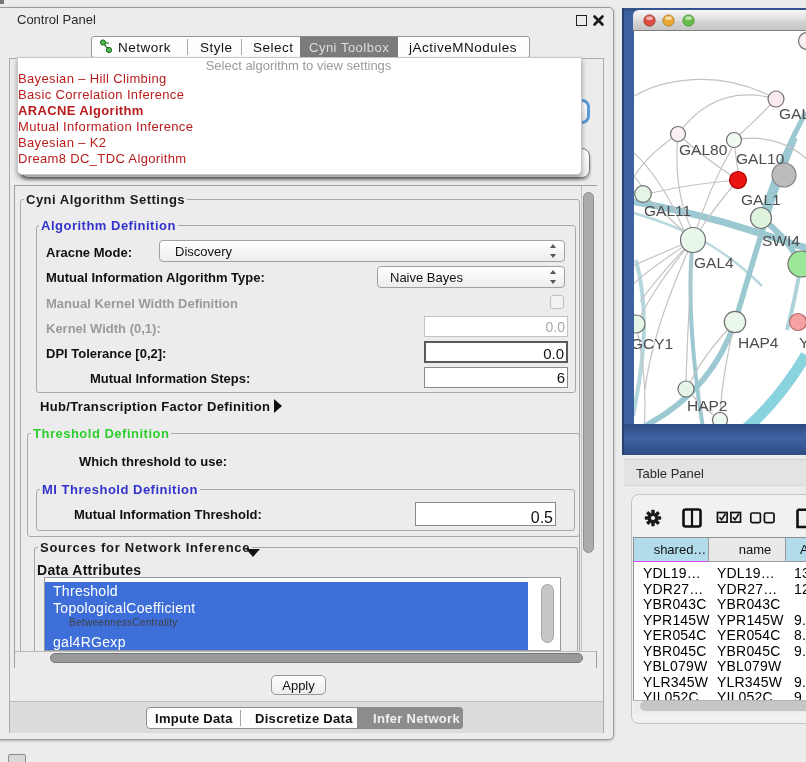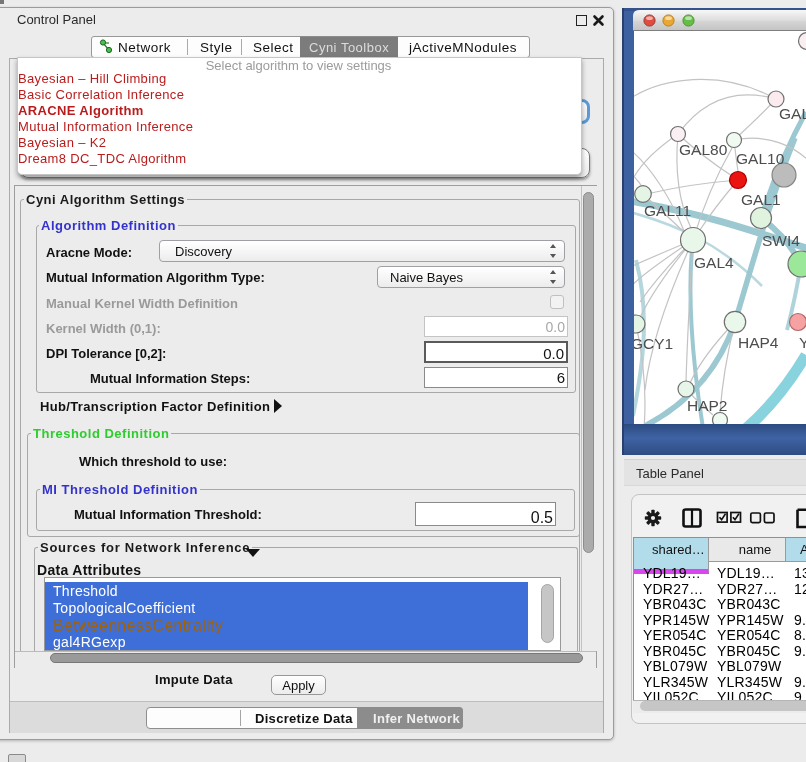--- a/index.html
+++ b/index.html
@@ -101,21 +101,21 @@
 
   <div class="grp" style="left:34px;top:547px;width:544px;height:106px;border-bottom:none;"></div>
   <div class="grptitle" style="left:38px;top:540px;color:#1a1a1a;letter-spacing:0.75px;">Sources for Network Inference</div>
   <div class="abs" style="left:246px;top:549px;width:0;height:0;border-top:8px solid #111;border-left:7px solid transparent;border-right:7px solid transparent;"></div>
   <div class="lbl bold" style="left:37px;top:562px;font-size:14px;letter-spacing:0.3px;">Data Attributes</div>
 
   <div class="abs" style="left:44px;top:577px;width:517px;height:74px;background:#fff;border:1px solid #999;box-sizing:border-box;overflow:hidden;">
     <div class="abs" style="left:0;top:4px;width:483px;height:70px;background:#3e6fd8;"></div>
     <div class="abs" style="left:8px;top:5px;font-size:14px;letter-spacing:0.3px;color:#fff;">Threshold</div>
     <div class="abs" style="left:8px;top:22px;font-size:14px;letter-spacing:0.3px;color:#fff;">TopologicalCoefficient</div>
-    <div class="abs" style="left:8px;top:39px;font-size:16px;letter-spacing:0.3px;color:#a16207;">BetweennessCentrality</div>
+    <div class="abs" style="left:24px;top:39px;font-size:10px;letter-spacing:0.3px;color:#404040;">BetweennessCentrality</div>
     <div class="abs" style="left:8px;top:56px;font-size:14px;letter-spacing:0.3px;color:#fff;">gal4RGexp</div>
     <div class="abs" style="left:496px;top:6px;width:13px;height:59px;background:#c6c6c6;border:1px solid #a5a5a5;border-radius:7px;box-sizing:border-box;"></div>
   </div>
 
   <div class="abs" style="left:15px;top:651px;width:581px;height:16px;background:#ececec;border-top:1px solid #bbb;"></div>
   <div class="abs" style="left:50px;top:653px;width:533px;height:10px;background:#9a9a9a;border:1px solid #787878;border-radius:6px;box-sizing:border-box;"></div>
 
   <div class="abs" style="left:581px;top:186px;width:15px;height:465px;background:#ececec;border-left:1px solid #c2c2c2;"></div>
   <div class="abs" style="left:583px;top:192px;width:11px;height:361px;background:#ababab;border:1px solid #8d8d8d;border-radius:6px;box-sizing:border-box;"></div>
 
@@ -133,21 +133,21 @@
 
   <div class="abs" style="left:271px;top:675px;width:55px;height:20px;background:linear-gradient(#ffffff,#ececec);
        border:1px solid #989898;border-radius:5px;box-sizing:border-box;text-align:center;">
     <span style="font-size:13px;color:#111;line-height:19px;">Apply</span>
   </div>
 
   <div class="abs" style="left:10px;top:701px;width:593px;height:31px;background:#dcdcdc;border-top:1px solid #bdbdbd;"></div>
   <div class="abs" style="left:146px;top:707px;width:317px;height:22px;background:#fdfdfd;border:1px solid #8e8e8e;border-radius:4px;box-sizing:border-box;"></div>
   <div class="abs" style="left:240px;top:710px;width:1px;height:16px;background:#a5a5a5;"></div>
   <div class="abs" style="left:357px;top:707px;width:106px;height:22px;background:#8c8c8c;border-radius:0 4px 4px 0;box-sizing:border-box;"></div>
-  <div class="lbl bold" style="left:155px;top:672px;letter-spacing:0.3px;">Impute Data</div>
+  <div class="lbl bold" style="left:155px;top:711px;letter-spacing:0.3px;">Impute Data</div>
   <div class="lbl bold" style="left:255px;top:711px;letter-spacing:0.3px;">Discretize Data</div>
   <div class="lbl bold" style="left:373px;top:711px;color:#f0f0f0;letter-spacing:0.3px;">Infer Network</div>
 
   <div class="abs" style="left:8px;top:754px;width:16px;height:12px;background:#d8d8d8;border:1px solid #8a8a8a;border-radius:2px;"></div>
 
   <svg class="abs" style="left:622px;top:8px;" width="184" height="447" viewBox="622 8 184 447">
     <defs>
       <linearGradient id="tb" x1="0" y1="0" x2="0" y2="1">
         <stop offset="0" stop-color="#f8f8f8"></stop>
           <stop offset="0.5" stop-color="#dcdcdc"></stop>
@@ -291,21 +291,21 @@
     <g stroke="#111" fill="none" stroke-width="1.7">
       <rect x="106.8" y="5" width="9.6" height="9.6" rx="1.5"></rect>
       <rect x="120.4" y="5" width="9.6" height="9.6" rx="1.5"></rect>
     </g>
 
     <path d="M153.5 1.8 L162 1.8 M153.5 1.8 L153.5 19 L162 19" stroke="#111" stroke-width="2.6" fill="none"></path>
   </svg>
 
   <div class="abs" style="left:633px;top:537px;width:173px;height:175px;background:#fff;border-left:1px solid #909090;border-top:1px solid #909090;overflow:hidden;">
 
-    <div class="abs" style="left:0;top:0;width:75px;height:36px;background:#b2dcea;border-right:1px solid #9a9a9a;border-bottom:5px solid #d946ef;box-sizing:border-box;text-align:left;">
+    <div class="abs" style="left:0;top:0;width:75px;height:24px;background:#b2dcea;border-right:1px solid #9a9a9a;border-bottom:1px solid #d946ef;box-sizing:border-box;text-align:center;">
       <span style="font-size:13px;line-height:24px;color:#111;padding-left:18px;">shared…</span></div>
     <div class="abs" style="left:75px;top:0;width:77px;height:24px;background:#e9e9e9;border-right:1px solid #9a9a9a;border-bottom:1px solid #9a9a9a;box-sizing:border-box;text-align:center;">
       <span style="font-size:13px;line-height:24px;color:#111;padding-left:16px;">name</span></div>
     <div class="abs" style="left:152px;top:0;width:21px;height:24px;background:#b2dcea;border-bottom:1px solid #9a9a9a;box-sizing:border-box;">
       <span style="font-size:13px;line-height:24px;color:#111;padding-left:14px;">A</span></div>
 
     <div class="abs" style="left:9px;top:28px;font-size:14px;letter-spacing:0.2px;color:#000;line-height:15.55px;white-space:pre;">YDL19…
 YDR27…
 YBR043C
 YPR145W

